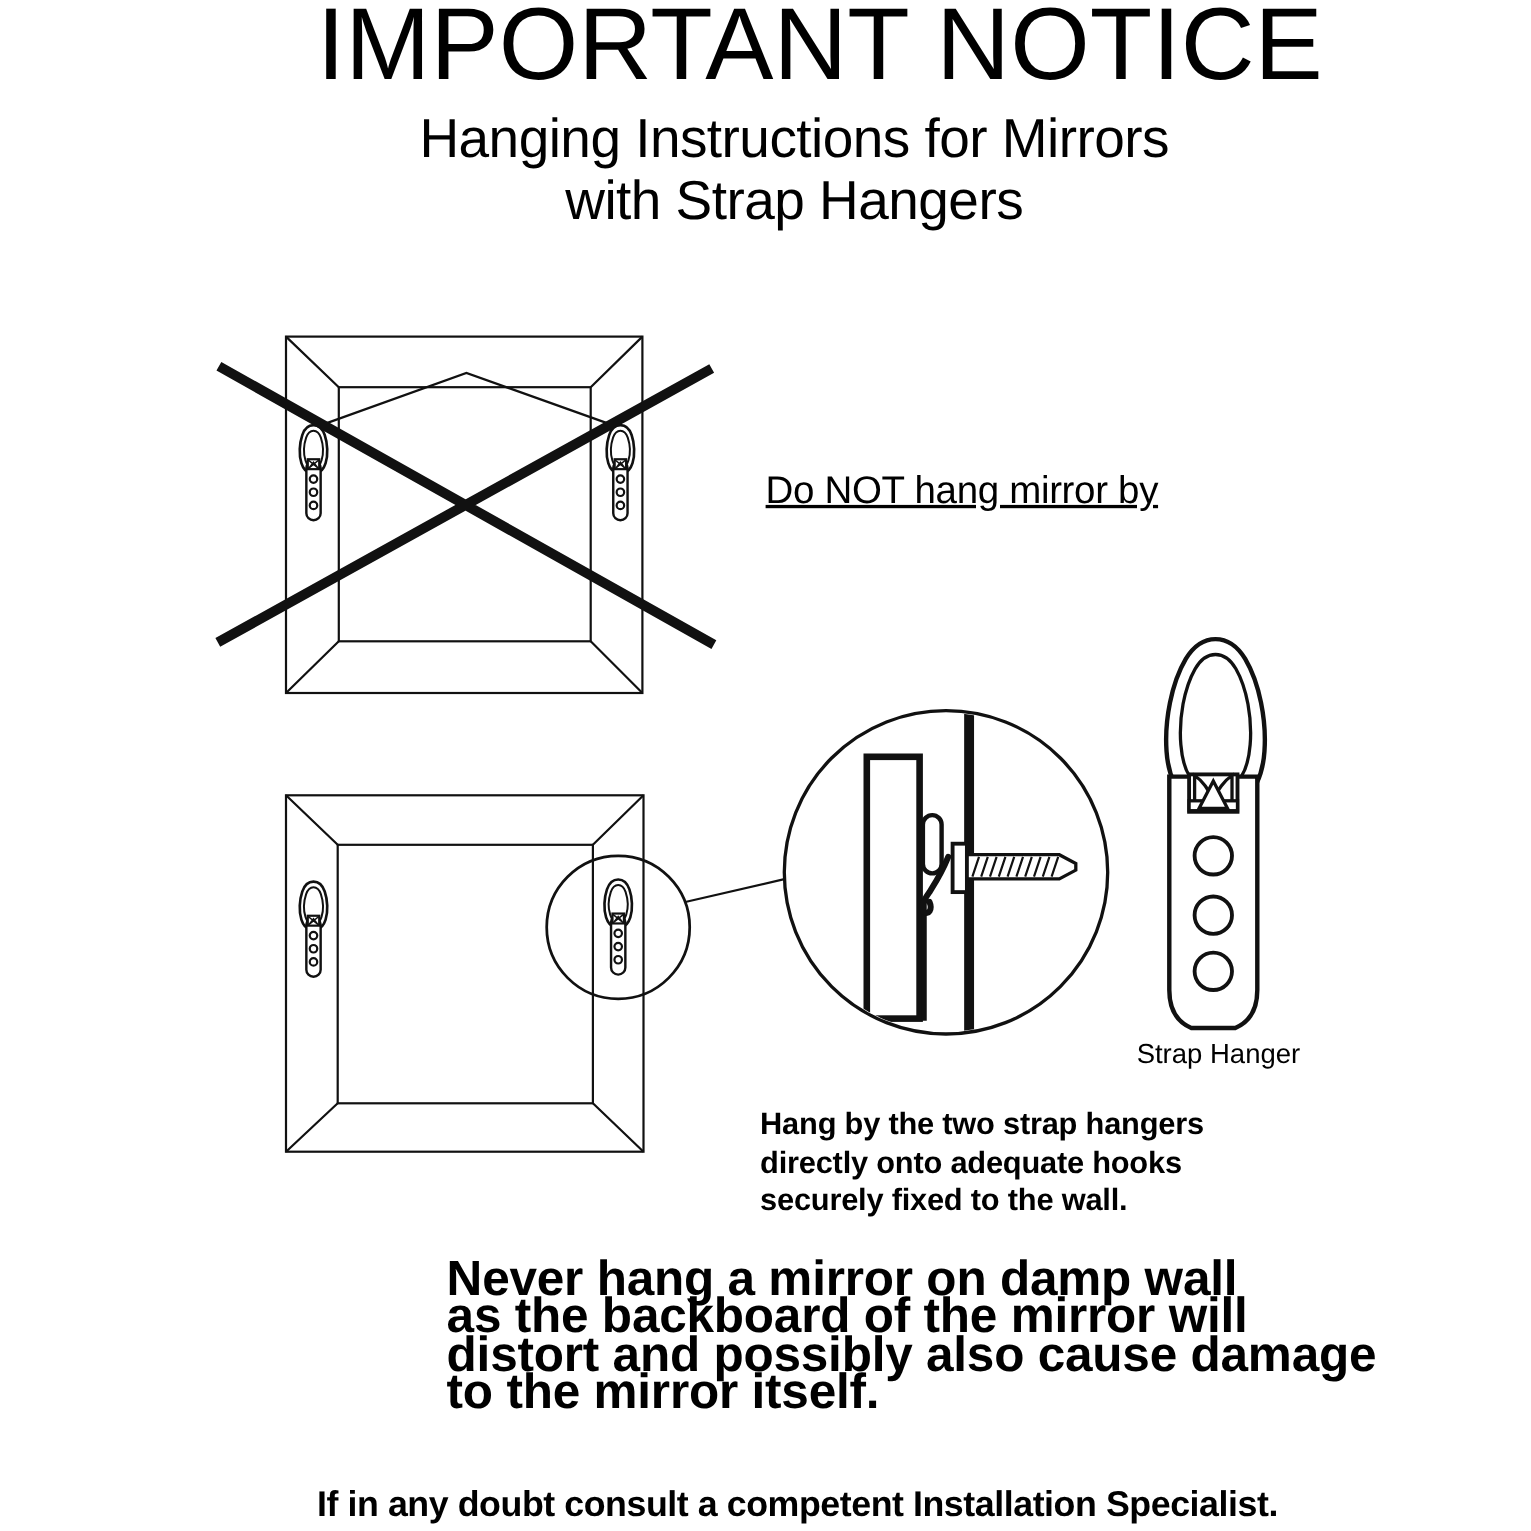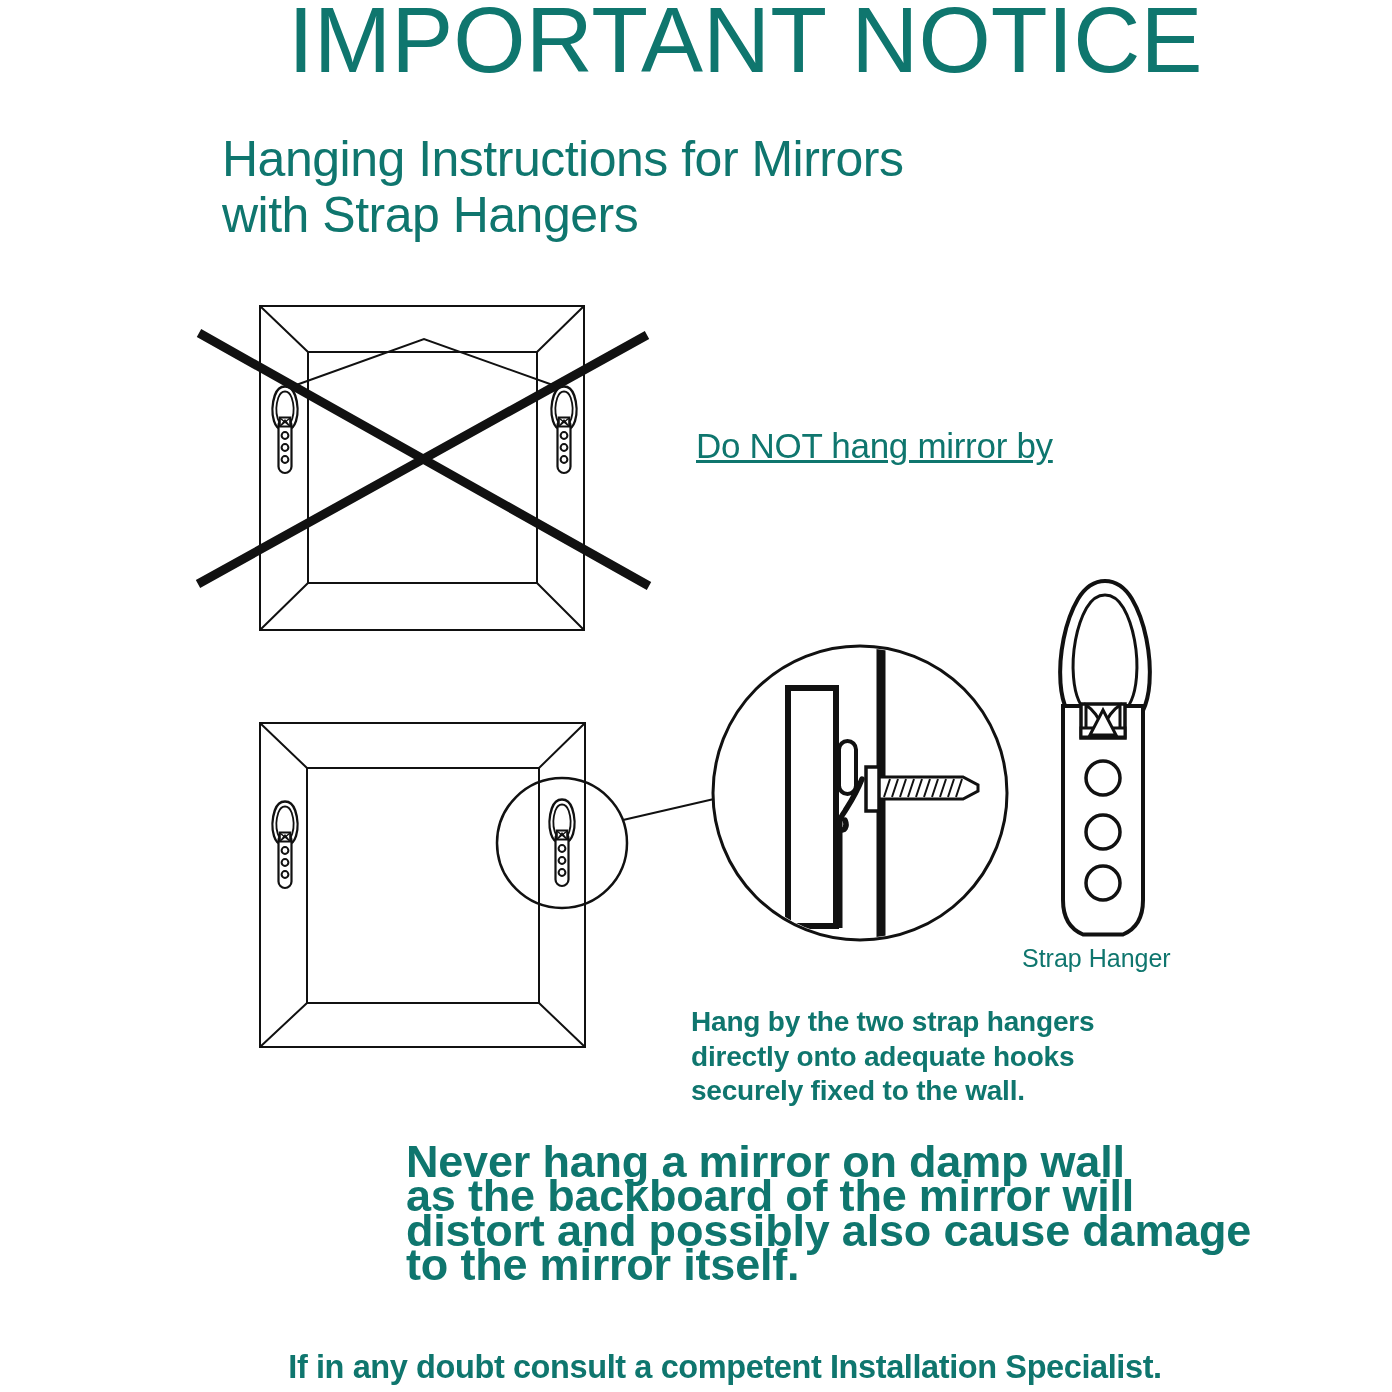--- a/index.html
+++ b/index.html
@@ -1,28 +1,28 @@
 <!DOCTYPE html>
 <html><head>
 <meta charset="utf-8">
 <style>
   html,body{margin:0;padding:0;background:#fff;}
   .page{position:relative;width:1392px;height:1392px;background:#ffffff;overflow:hidden;
-        font-family:"Liberation Sans", sans-serif;color:#0f766e;}
+        font-family:"Liberation Sans", sans-serif;color:#000000;}
   .abs{position:absolute;}
   .title{left:288px;top:-8px;width:902px;text-align:center;font-size:93px;line-height:96px;
          white-space:nowrap;letter-spacing:0px;}
-  .subtitle{left:222px;top:98px;width:1000px;font-size:50px;line-height:56px;
-            letter-spacing:-0.5px;margin-top:33px;}
+  .subtitle{left:222px;top:98px;width:1000px;text-align:center;font-size:50px;line-height:56px;
+            letter-spacing:-0.5px;}
   .wiretxt{left:696px;top:429px;font-size:35px;line-height:33.5px;letter-spacing:-0.3px;text-decoration:underline;}
   .hooktxt{left:691px;top:1005px;font-size:28px;line-height:34.6px;font-weight:bold;letter-spacing:-0.2px;}
   .damptxt{left:406px;top:1145px;font-size:45px;line-height:34.4px;font-weight:bold;letter-spacing:-0.2px;}
   .footer{left:225px;top:1349px;width:1000px;text-align:center;font-size:32.5px;font-weight:bold;
           letter-spacing:-0.4px;white-space:nowrap;}
-  .straplabel{left:1022px;top:943px;width:160px;text-align:left;font-size:25px;line-height:30px;}
+  .straplabel{left:1022px;top:943px;width:160px;text-align:right;font-size:25px;line-height:30px;}
   svg{position:absolute;left:0;top:0;}
 </style>
 </head>
 <body>
 
 <div class="page">
 
   <svg width="1392" height="1392" viewBox="0 0 1392 1392">
     <defs>
       <symbol id="sh" viewBox="0 0 30 90" overflow="visible">

